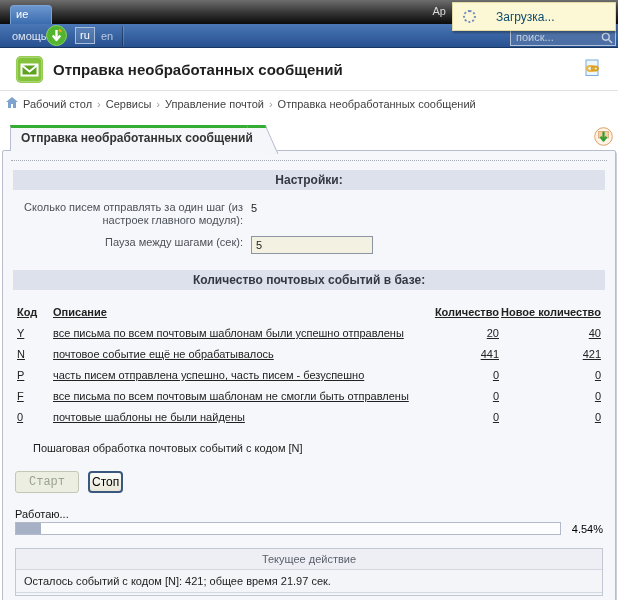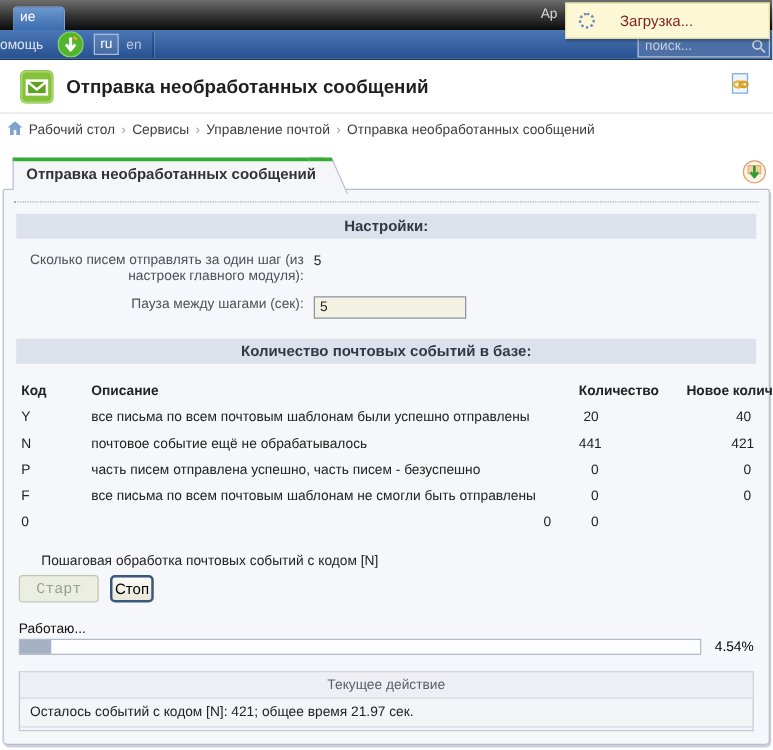--- a/index.html
+++ b/index.html
@@ -15,41 +15,41 @@
     position:absolute; left:10px; bottom:0; width:42px; height:19px;
     background:linear-gradient(#6d97cf,#3a6cae);
     border:1px solid #7ba2d4; border-bottom:none; border-radius:4px 4px 0 0;
     color:#fff; font-size:11px; line-height:17px; padding-left:5px;
   }
   .topbar-right { position:absolute; right:172px; top:5px; color:#d9d9d9; font-size:11px; }
 
   
   .navbar { height:24px; background:linear-gradient(#4a77b7,#27508f); position:relative;
     border-bottom:1px solid #16355f; }
-  .help-label { position:absolute; left:0; top:6px; color:#dfe6f2; font-size:11px; }
+  .help-label { position:absolute; left:0; top:6px; color:#dfe6f2; font-size:11px;padding-left:12px; }
   .update-icon { position:absolute; left:46px; top:1px; width:21px; height:21px; }
   .ru-btn { position:absolute; left:75px; top:3px; width:20px; height:17px;
     border:1px solid #a9bedd; background:rgba(255,255,255,0.12); color:#fff;
     font-size:11px; text-align:center; line-height:15px; }
   .en-btn { position:absolute; left:101px; top:6px; color:#bcc9e0; font-size:11px; }
   .nav-sep { position:absolute; left:122px; top:2px; width:1px; height:20px; background:rgba(0,0,0,0.35);
     box-shadow:1px 0 0 rgba(255,255,255,0.18); }
   .search-box { position:absolute; right:2px; top:3px; width:106px; height:18px; }
   .search-input { width:100%; height:100%; background:#4c70a6; border:1px solid #b3c1d8;
     color:#dce3ef; font-size:11px; padding:2px 16px 2px 5px; font-family:inherit; }
   .search-input::placeholder { color:#c3cede; }
   .search-icon { position:absolute; right:3px; top:3px; }
 
   
   .popup { position:absolute; left:452px; top:2px; width:164px; height:29px;
     background:#fcf8d6; border:1px solid #e3dba6; box-shadow:1px 2px 2px rgba(0,0,0,0.3);
     display:flex; align-items:center; z-index:20; }
   .spinner { width:13px; height:13px; border:2px dotted #7288bb; border-radius:50%;
     margin:0 20px 0 10px; flex:none; }
-  .popup-text { font-size:12px; color:#7f1d1d; }
+  .popup-text { font-size:12px; color:#0c4a6e; }
 
   
   .title-row { display:flex; align-items:center; padding:8px 12px 7px 16px;
     border-bottom:1px solid #e2e2e2; }
   .mail-icon { width:27px; height:27px; flex:none; }
   .page-title { font-size:15px; font-weight:bold; color:#1f1f1f; margin-left:10px; flex:1; }
   .link-icon { flex:none; margin-right:6px; cursor:pointer; }
 
   .breadcrumb { padding:6px 8px 6px 6px; font-size:11px; color:#3f3f3f;
     display:flex; align-items:center; gap:5px; }
@@ -79,30 +79,30 @@
   .form { margin:11px 0 16px 0; }
   .form-row { display:flex; align-items:flex-start; margin-bottom:9px; }
   .form-label { width:242px; text-align:right; font-size:11px; color:#4c5058;
     padding-right:8px; line-height:13px; }
   .form-value { font-size:11px; color:#222; padding-top:1px; }
   .pause-input { width:122px; height:18px; background:#f3f1e2; border:1px solid #8d95a2;
     font-size:11px; padding:1px 4px; font-family:inherit; color:#222; }
 
   
   .events-table { margin:8px 8px 0 8px; font-size:11px; color:#222; }
-  .etr { display:grid; grid-template-columns:34px 368px 1fr 100px; column-gap:22px;
-    padding:4px 0; line-height:13px; }
+  .etr { display:grid; grid-template-columns:34px 368px 1fr 100px; column-gap:2px;
+    padding:4px 0; line-height:13px;text-decoration:underline; }
   .etr.head { font-weight:bold; padding:8px 0 4px 0; }
   .c-count { text-align:right; }
   .c-new { text-align:right; }
   .etr.head .c-new { text-align:left; }
   .total-row { text-align:right; padding:5px 0 2px 0; font-size:11px; color:#222; }
 
   
-  .caption { font-size:11px; color:#222; margin:14px 6px 5px 6px;padding-left:18px; }
+  .caption { font-size:11px; color:#222; margin:14px 6px 17px 6px;padding-left:18px; }
   .btn-row { margin:0 6px 15px 6px; display:flex; gap:9px; }
   .btn { font-family:inherit; font-size:12px; border-radius:3px; cursor:pointer; }
   .btn-start { background:#eceee2; color:#9aa290; border:1px solid #c3c7b5; padding:3px 13px;font-family:Liberation Mono, monospace; }
   .btn-stop { background:linear-gradient(#fcfcf9,#e9e7d8); color:#000;
     border:2px solid #3a577f; border-radius:4px; padding:2px 2px; }
 
   .status-label { font-size:11px; color:#111; margin:0 6px 2px 6px; }
   .progress-row { display:flex; align-items:center; gap:6px; margin:0 6px; }
   .progress-track { flex:1; height:13px; background:#fcfdfe; border:1px solid #b3bac9; }
   .progress-fill { height:100%; background:#a6b1c5; }
@@ -240,20 +240,21 @@
         <span class="c-new">0</span>
       </div>
       <div class="etr">
         <span>F</span>
         <span>все письма по всем почтовым шаблонам не смогли быть отправлены</span>
         <span class="c-count">0</span>
         <span class="c-new">0</span>
       </div>
       <div class="etr">
         <span>0</span>
+        <span>почтовые шаблоны не были найдены</span>
         <span class="c-count">0</span>
         <span class="c-new">0</span>
       </div>
     </div>
 
     <div class="caption">Пошаговая обработка почтовых событий с кодом [N]</div>
     <div class="btn-row">
       <button class="btn btn-start" disabled="">Старт</button>
       <button class="btn btn-stop">Стоп</button>
     </div>

